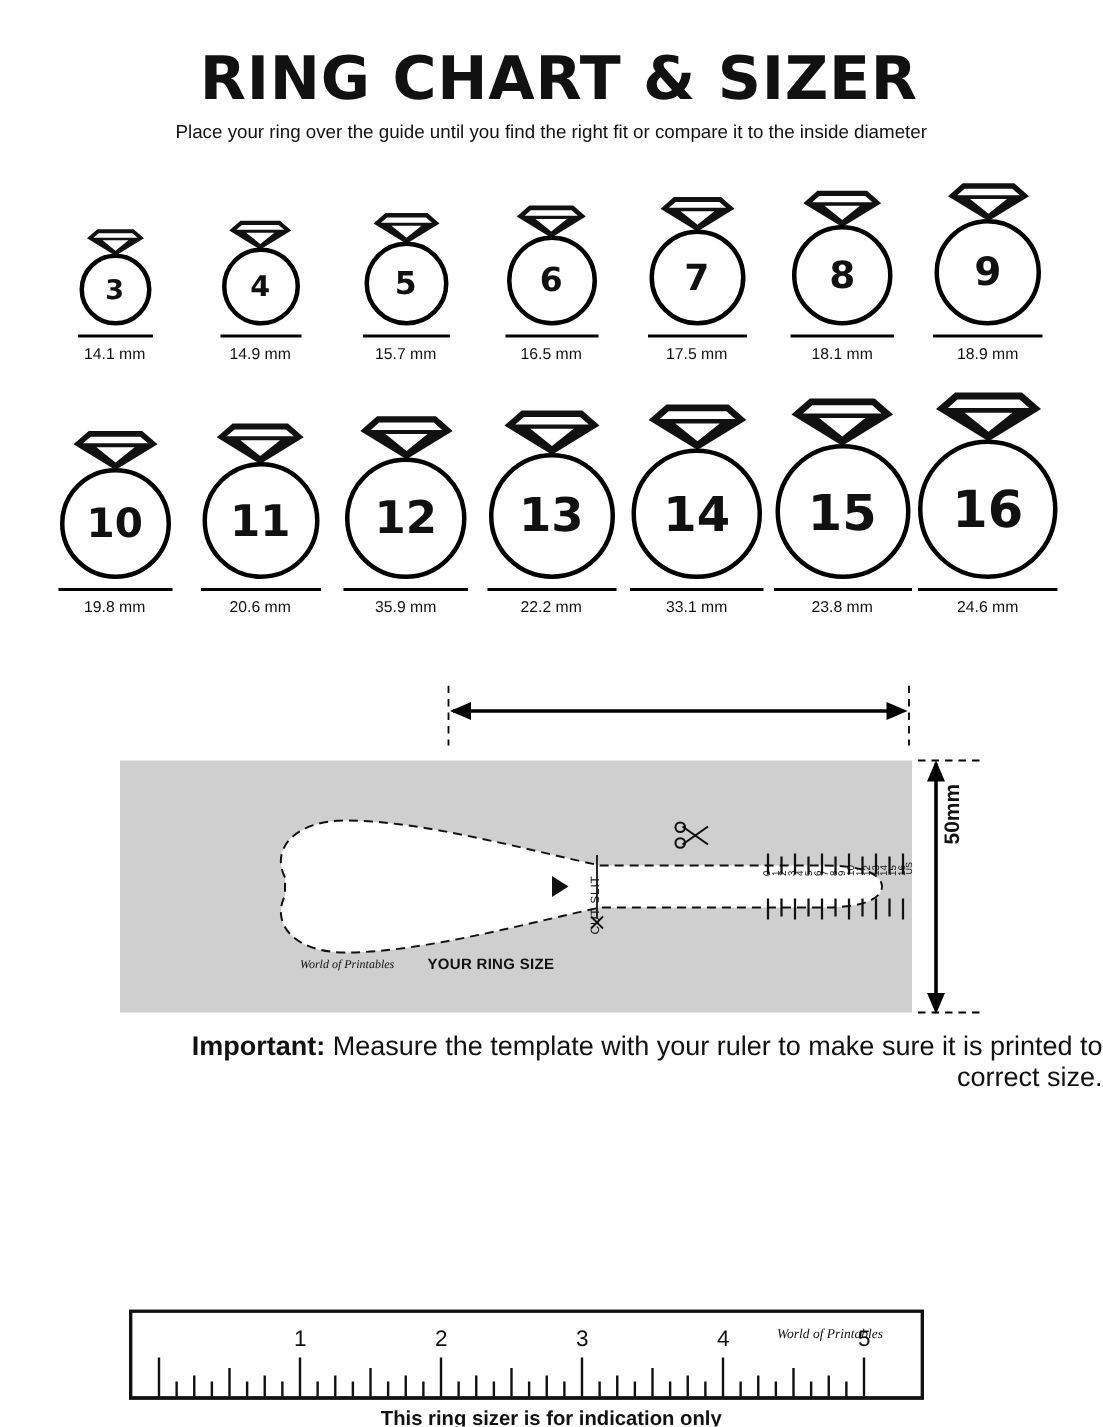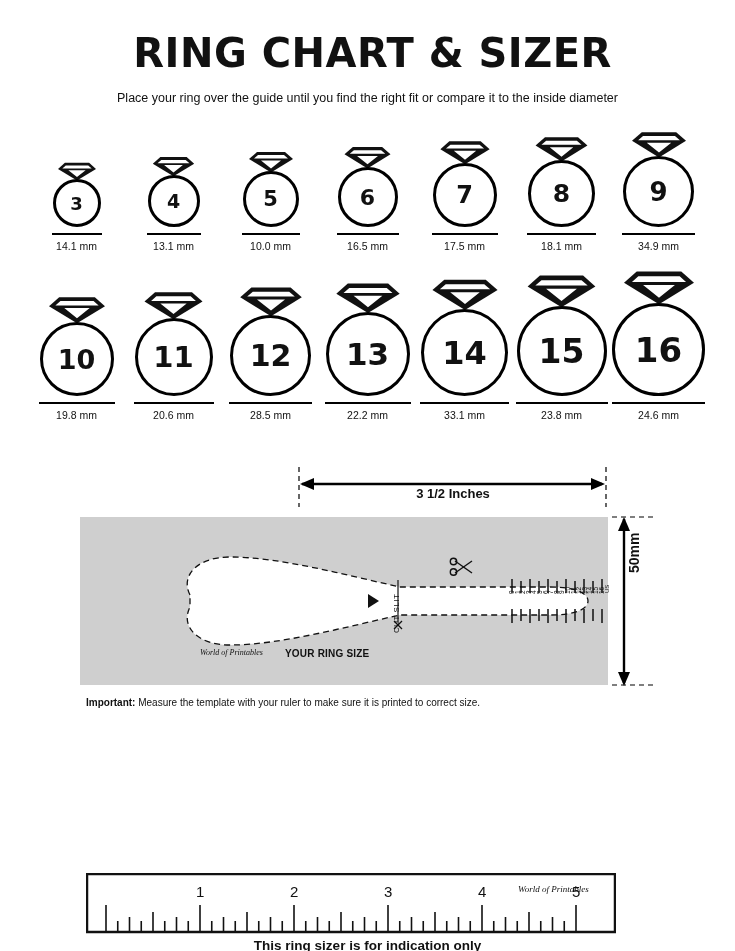--- a/index.html
+++ b/index.html
@@ -28,21 +28,21 @@
 
   .subhead {
     text-align: center;
     font-size: 13.5px;
     font-weight: bold;
     margin-top: 37px;
   }
   .subtext {
     text-align: center;
     font-size: 12.5px;
-    margin-top: 15px;
+    margin-top: 5px;
   }
 
   
   .ring-rows { margin-top: 26px; }
   .ring-row {
     display: flex;
     justify-content: center;
     align-items: flex-end;
     gap: 4px;
   }
@@ -142,21 +142,22 @@
     font-size: 8px;
     letter-spacing: 0.5px;
     transform: rotate(-90deg);
     transform-origin: left top;
     white-space: nowrap;
   }
 
   .important {
     position: absolute;
     left: 86px; top: 238px;
-    font-size: 10px;
+    font-size: 18px;
+    text-align: right;
   }
   .important b { font-weight: bold; }
 
   
   .ruler-wrap {
     position: absolute;
     left: 86px; top: 843px;
     width: 530px; height: 62px;
   }
 
@@ -192,32 +193,32 @@
         </div>
         <div class="ring-cell">
           <div class="ring-art">
             <svg width="47" height="21" viewBox="0 0 100 44" class="gem">
               <path d="M6 16 L22 2 L78 2 L94 16 L50 43 Z" fill="#111"></path>
               <path d="M24 8 L76 8 L84 15 L16 15 Z M30 19 L70 19 L50 35 Z" fill="#fff"></path>
             </svg>
             <div class="band" style="width: 52px; height: 52px; font-size: 19px;">4</div>
           </div>
           <div class="mm-rule" style="width: 54px;"></div>
-          <div class="mm-label">13.1 mm</div>
+          <div class="mm-label">14.9 mm</div>
         </div>
         <div class="ring-cell">
           <div class="ring-art">
             <svg width="50" height="22" viewBox="0 0 100 44" class="gem">
               <path d="M6 16 L22 2 L78 2 L94 16 L50 43 Z" fill="#111"></path>
               <path d="M24 8 L76 8 L84 15 L16 15 Z M30 19 L70 19 L50 35 Z" fill="#fff"></path>
             </svg>
             <div class="band" style="width: 56px; height: 56px; font-size: 21px;">5</div>
           </div>
           <div class="mm-rule" style="width: 58px;"></div>
-          <div class="mm-label">10.0 mm</div>
+          <div class="mm-label">15.7 mm</div>
         </div>
         <div class="ring-cell">
           <div class="ring-art">
             <svg width="53" height="23" viewBox="0 0 100 44" class="gem">
               <path d="M6 16 L22 2 L78 2 L94 16 L50 43 Z" fill="#111"></path>
               <path d="M24 8 L76 8 L84 15 L16 15 Z M30 19 L70 19 L50 35 Z" fill="#fff"></path>
             </svg>
             <div class="band" style="width: 60px; height: 60px; font-size: 22px;">6</div>
           </div>
           <div class="mm-rule" style="width: 62px;"></div>
@@ -247,21 +248,21 @@
         </div>
         <div class="ring-cell">
           <div class="ring-art">
             <svg width="62" height="27" viewBox="0 0 100 44" class="gem">
               <path d="M6 16 L22 2 L78 2 L94 16 L50 43 Z" fill="#111"></path>
               <path d="M24 8 L76 8 L84 15 L16 15 Z M30 19 L70 19 L50 35 Z" fill="#fff"></path>
             </svg>
             <div class="band" style="width: 71px; height: 71px; font-size: 26px;">9</div>
           </div>
           <div class="mm-rule" style="width: 73px;"></div>
-          <div class="mm-label">34.9 mm</div>
+          <div class="mm-label">18.9 mm</div>
         </div>
       </div>
     <div class="ring-row row2" id="row2">
         <div class="ring-cell">
           <div class="ring-art">
             <svg width="64" height="28" viewBox="0 0 100 44" class="gem">
               <path d="M6 16 L22 2 L78 2 L94 16 L50 43 Z" fill="#111"></path>
               <path d="M24 8 L76 8 L84 15 L16 15 Z M30 19 L70 19 L50 35 Z" fill="#fff"></path>
             </svg>
             <div class="band" style="width: 74px; height: 74px; font-size: 27px;">10</div>
@@ -282,21 +283,21 @@
         </div>
         <div class="ring-cell">
           <div class="ring-art">
             <svg width="70" height="31" viewBox="0 0 100 44" class="gem">
               <path d="M6 16 L22 2 L78 2 L94 16 L50 43 Z" fill="#111"></path>
               <path d="M24 8 L76 8 L84 15 L16 15 Z M30 19 L70 19 L50 35 Z" fill="#fff"></path>
             </svg>
             <div class="band" style="width: 81px; height: 81px; font-size: 30px;">12</div>
           </div>
           <div class="mm-rule" style="width: 83px;"></div>
-          <div class="mm-label">28.5 mm</div>
+          <div class="mm-label">35.9 mm</div>
         </div>
         <div class="ring-cell">
           <div class="ring-art">
             <svg width="72" height="32" viewBox="0 0 100 44" class="gem">
               <path d="M6 16 L22 2 L78 2 L94 16 L50 43 Z" fill="#111"></path>
               <path d="M24 8 L76 8 L84 15 L16 15 Z M30 19 L70 19 L50 35 Z" fill="#fff"></path>
             </svg>
             <div class="band" style="width: 84px; height: 84px; font-size: 31px;">13</div>
           </div>
           <div class="mm-rule" style="width: 86px;"></div>
@@ -341,21 +342,20 @@
   <div class="template-area">
 
     <div class="dim-top">
       <svg width="310" height="40">
         <line x1="1" y1="0" x2="1" y2="58" stroke="#000" stroke-width="1.2" stroke-dasharray="5,4"></line>
         <line x1="308" y1="0" x2="308" y2="58" stroke="#000" stroke-width="1.2" stroke-dasharray="5,4"></line>
         <line x1="4" y1="17" x2="304" y2="17" stroke="#000" stroke-width="2.4"></line>
         <polygon points="2,17 16,11 16,23" fill="#000"></polygon>
         <polygon points="307,17 293,11 293,23" fill="#000"></polygon>
       </svg>
-      <div class="label">3 1/2 Inches</div>
     </div>
 
     <div class="gray-strip">
       <svg class="strip-svg" width="528" height="168">
 
         <path d="M 110 78
                  C 100 58, 118 40, 150 40
                  C 200 40, 265 58, 320 70
                  L 470 70
                  C 500 70, 508 78, 508 84

